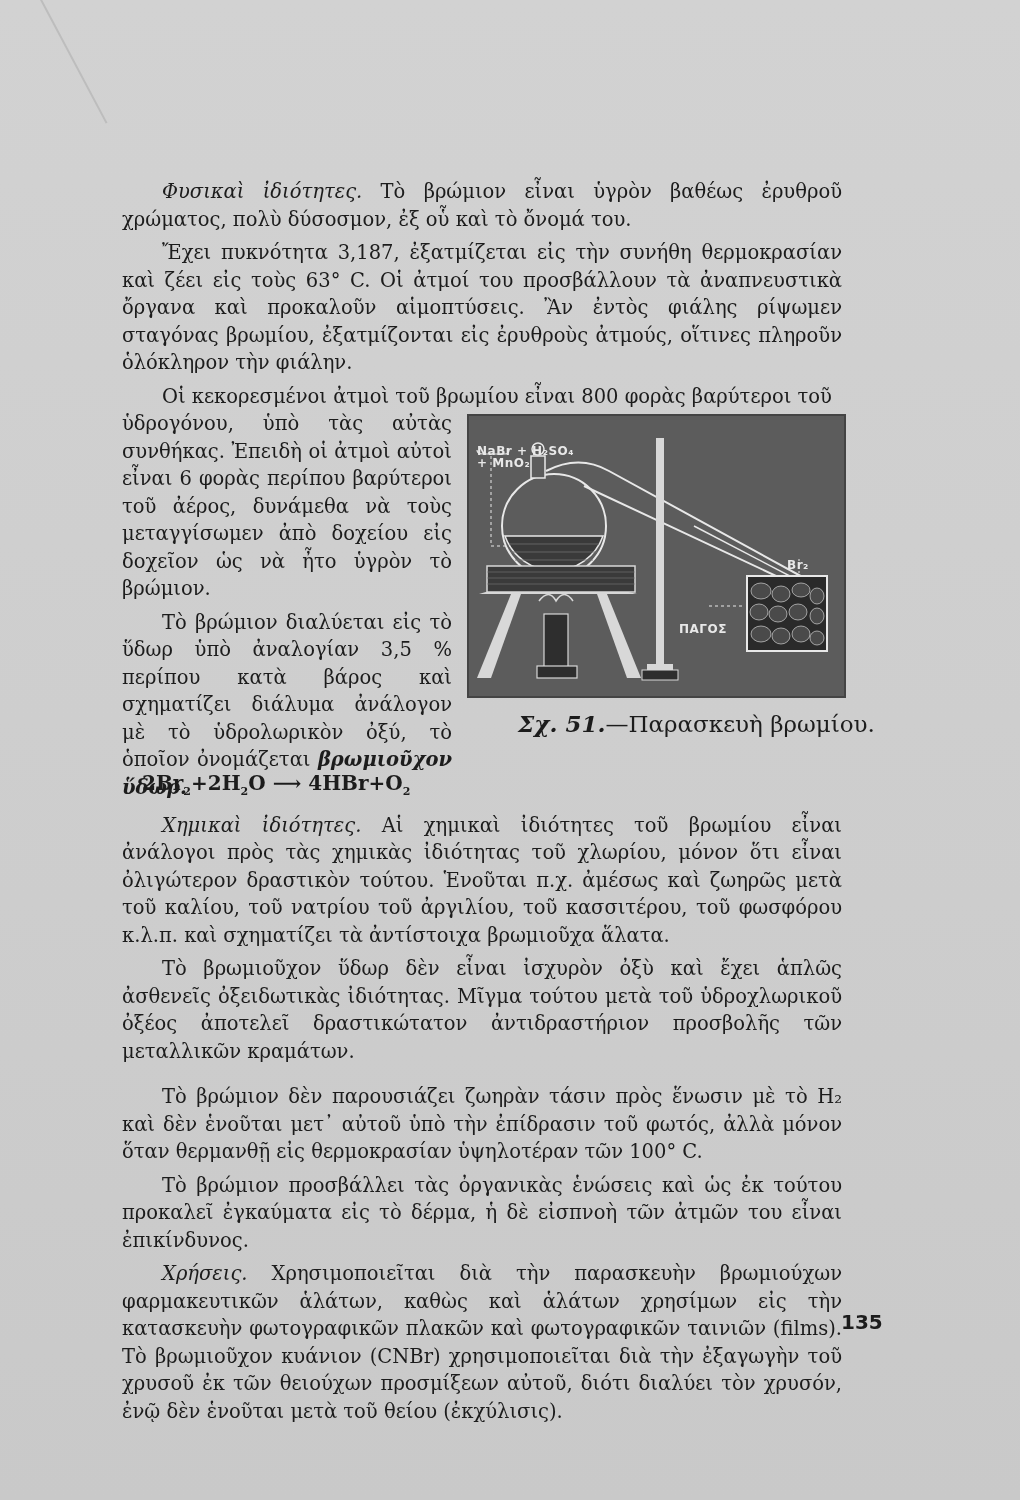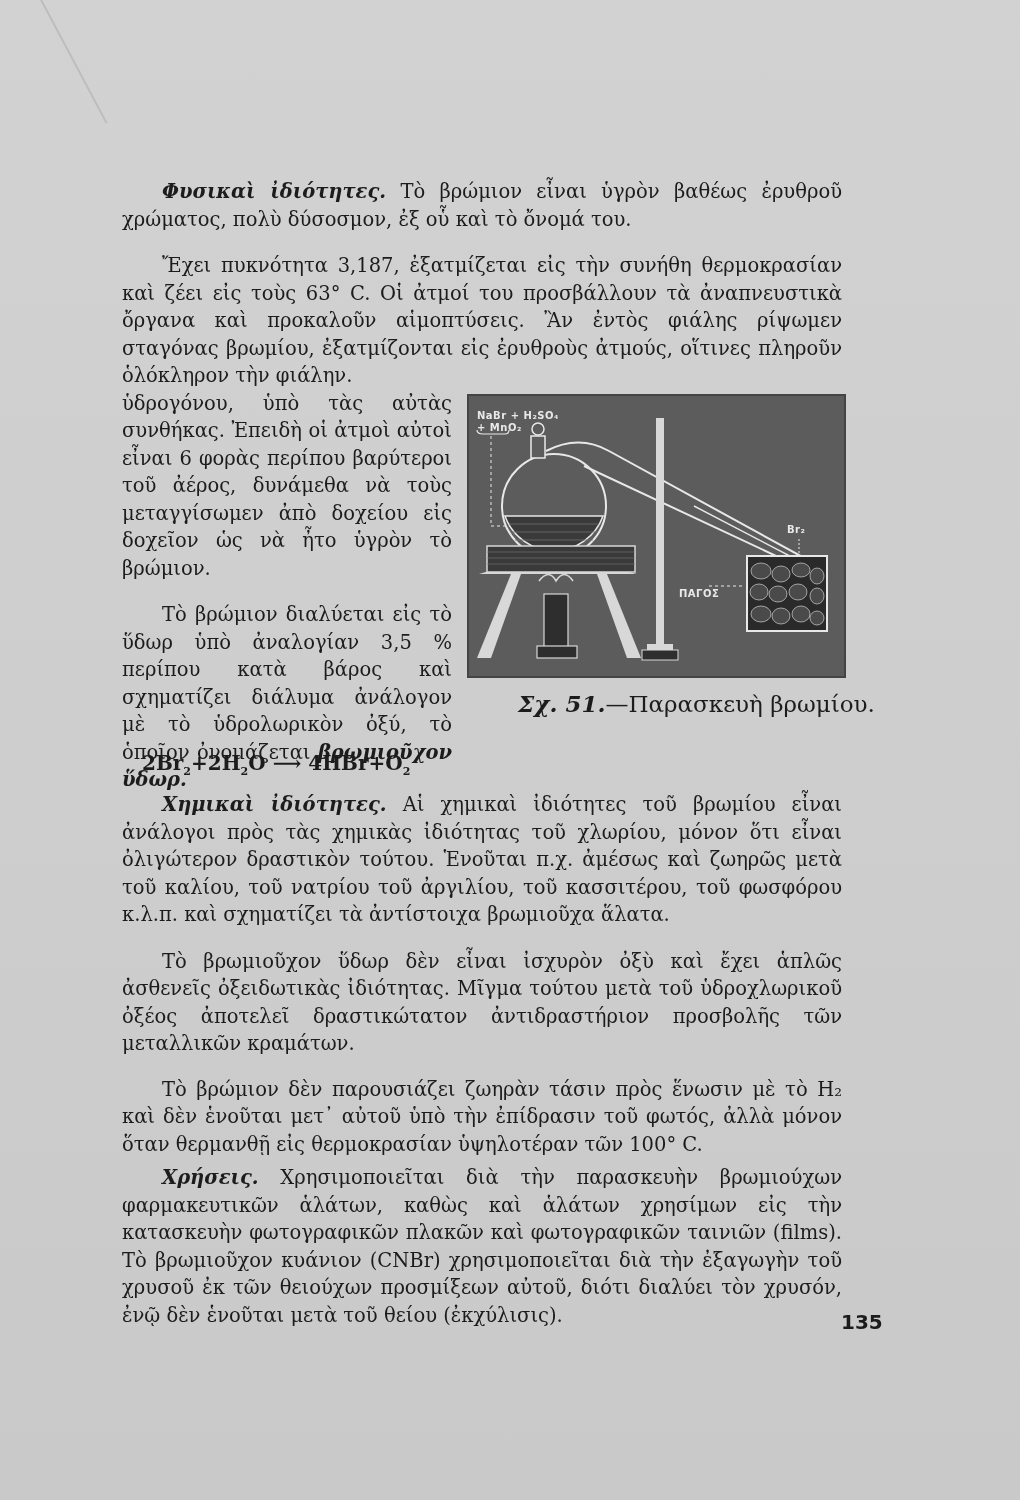--- a/index.html
+++ b/index.html
@@ -18,22 +18,22 @@
     position:absolute; left:40px; top:0; width:2px; height:140px;
     background:#bdbdbd; transform:rotate(-28deg); transform-origin:top left;
   }
   .text-block {
     position:absolute; left:122px; top:178px; width:720px;
     font-size:19.5px; line-height:27.5px;
     text-align:justify;
   }
   .p { margin:0; text-indent:40px; }
   .p.noindent { text-indent:0; }
-  .p + .p { margin-top:19px; }
-  .head { font-weight:bold; font-style:italic; }
+  .p + .p { margin-top:6px; }
+  .head { font-weight:normal; font-style:italic; }
   .bold-italic { font-weight:bold; font-style:italic; }
   .float-area { position:relative; height:360px; }
   .left-col {
     position:absolute; left:0; top:0; width:330px;
     text-align:justify;
   }
   .figure {
     position:absolute; left:345px; top:4px; width:375px; height:280px;
     background:#5c5c5c;
     border:2px solid #444;
@@ -44,35 +44,36 @@
   }
   .caption .fig-no { font-style:italic; font-weight:bold; }
   .equation { margin:0 0 0 20px; font-size:20px;font-weight:bold; }
   .equation sub { font-size:11px; }
   .page-number {
     position:absolute; left:841px; top:1310px;
     font-family:"DejaVu Sans", sans-serif; font-weight:bold; font-size:20px;
   }
   .fig-label {
     position:absolute; font-family:"DejaVu Sans", sans-serif;
-    color:#e8e8e8; font-size:10px; font-weight:bold; letter-spacing:0.5px;
+    color:#e8e8e8; font-size:12px; font-weight:bold; letter-spacing:0.5px;margin-top:16px;
   }
 </style>
 </head>
 <body>
 
 <div class="page">
   <div class="crease"></div>
 
   <div class="text-block">
 
     <p class="p"><span class="head">Φυσικαὶ ἰδιότητες.</span><span> Τὸ βρώμιον εἶναι ὑγρὸν βαθέως ἐρυθροῦ χρώματος, πολὺ δύσοσμον, ἐξ οὗ καὶ τὸ ὄνομά του.</span></p>
 
     <p class="p">Ἔχει πυκνότητα 3,187, ἐξατμίζεται εἰς τὴν συνήθη θερμοκρασίαν καὶ ζέει εἰς τοὺς 63° C. Οἱ ἀτμοί του προσβάλλουν τὰ ἀναπνευστικὰ ὄργανα καὶ προκαλοῦν αἱμοπτύσεις. Ἂν ἐντὸς φιάλης ρίψωμεν σταγόνας βρωμίου, ἐξατμίζονται εἰς ἐρυθροὺς ἀτμούς, οἵτινες πληροῦν ὁλόκληρον τὴν φιάλην.</p>
 
+    <p class="p">Οἱ κεκορεσμένοι ἀτμοὶ τοῦ βρωμίου εἶναι 800 φορὰς βαρύτεροι τοῦ</p>
 
     <div class="float-area">
       <div class="left-col">
         <p class="p noindent">ὑδρογόνου, ὑπὸ τὰς αὐτὰς συνθήκας. Ἐπειδὴ οἱ ἀτμοὶ αὐτοὶ εἶναι 6 φορὰς περίπου βαρύτεροι τοῦ ἀέρος, δυνάμεθα νὰ τοὺς μεταγγίσωμεν ἀπὸ δοχείου εἰς δοχεῖον ὡς νὰ ἦτο ὑγρὸν τὸ βρώμιον.</p>
         <p class="p"><span>Τὸ βρώμιον διαλύεται εἰς τὸ ὕδωρ ὑπὸ ἀναλογίαν 3,5 % περίπου κατὰ βάρος καὶ σχηματίζει διάλυμα ἀνάλογον μὲ τὸ ὑδρολωρικὸν ὀξύ, τὸ ὁποῖον ὀνομάζεται</span> <span class="bold-italic">βρωμιοῦχον ὕδωρ.</span></p>
       </div>
 
       <div class="figure">
         <svg width="375" height="280" viewBox="0 0 375 280">
           <rect x="0" y="0" width="375" height="280" fill="#5c5c5c"></rect>
@@ -145,18 +146,19 @@
     </div>
 
     <p class="equation"><span>2Br</span><sub>2</sub><span>+2H</span><sub>2</sub><span>O</span><span> ⟶ </span><span>4HBr+O</span><sub>2</sub></p>
 
     <p class="p" style="margin-top:6px;"><span class="head">Χημικαὶ ἰδιότητες.</span><span> Αἱ χημικαὶ ἰδιότητες τοῦ βρωμίου εἶναι ἀνάλογοι πρὸς τὰς χημικὰς ἰδιότητας τοῦ χλωρίου, μόνον ὅτι εἶναι ὀλιγώτερον δραστικὸν τούτου. Ἑνοῦται π.χ. ἀμέσως καὶ ζωηρῶς μετὰ τοῦ καλίου, τοῦ νατρίου τοῦ ἀργιλίου, τοῦ κασσιτέρου, τοῦ φωσφόρου κ.λ.π. καὶ σχηματίζει τὰ ἀντίστοιχα βρωμιοῦχα ἅλατα.</span></p>
 
     <p class="p">Τὸ βρωμιοῦχον ὕδωρ δὲν εἶναι ἰσχυρὸν ὀξὺ καὶ ἔχει ἁπλῶς ἀσθενεῖς ὀξειδωτικὰς ἰδιότητας. Μῖγμα τούτου μετὰ τοῦ ὑδροχλωρικοῦ ὀξέος ἀποτελεῖ δραστικώτατον ἀντιδραστήριον προσβολῆς τῶν μεταλλικῶν κραμάτων.</p>
 
     <p class="p" style="margin-top:18px;">Τὸ βρώμιον δὲν παρουσιάζει ζωηρὰν τάσιν πρὸς ἕνωσιν μὲ τὸ H₂ καὶ δὲν ἑνοῦται μετ᾽ αὐτοῦ ὑπὸ τὴν ἐπίδρασιν τοῦ φωτός, ἀλλὰ μόνον ὅταν θερμανθῇ εἰς θερμοκρασίαν ὑψηλοτέραν τῶν 100° C.</p>
 
+    <p class="p" style="margin-top:6px;">Τὸ βρώμιον προσβάλλει τὰς ὀργανικὰς ἑνώσεις καὶ ὡς ἐκ τούτου προκαλεῖ ἐγκαύματα εἰς τὸ δέρμα, ἡ δὲ εἰσπνοὴ τῶν ἀτμῶν του εἶναι ἐπικίνδυνος.</p>
 
     <p class="p" style="margin-top:6px;"><span class="head">Χρήσεις.</span><span> Χρησιμοποιεῖται διὰ τὴν παρασκευὴν βρωμιούχων φαρμακευτικῶν ἁλάτων, καθὼς καὶ ἁλάτων χρησίμων εἰς τὴν κατασκευὴν φωτογραφικῶν πλακῶν καὶ φωτογραφικῶν ταινιῶν (films). Τὸ βρωμιοῦχον κυάνιον (CNBr) χρησιμοποιεῖται διὰ τὴν ἐξαγωγὴν τοῦ χρυσοῦ ἐκ τῶν θειούχων προσμίξεων αὐτοῦ, διότι διαλύει τὸν χρυσόν, ἐνῷ δὲν ἑνοῦται μετὰ τοῦ θείου (ἐκχύλισις).</span></p>
   </div>
 
   <div class="page-number">135</div>
 </div>
 
 </body></html>

